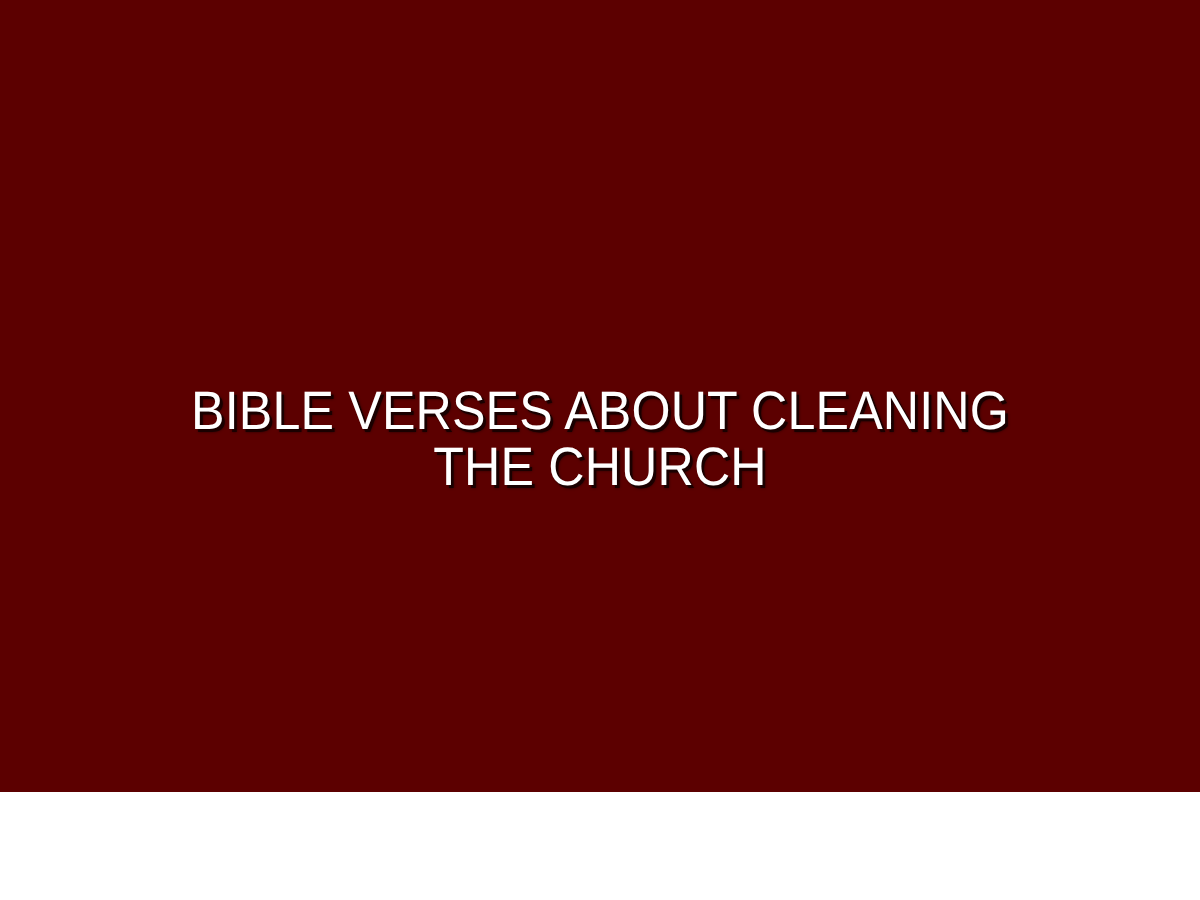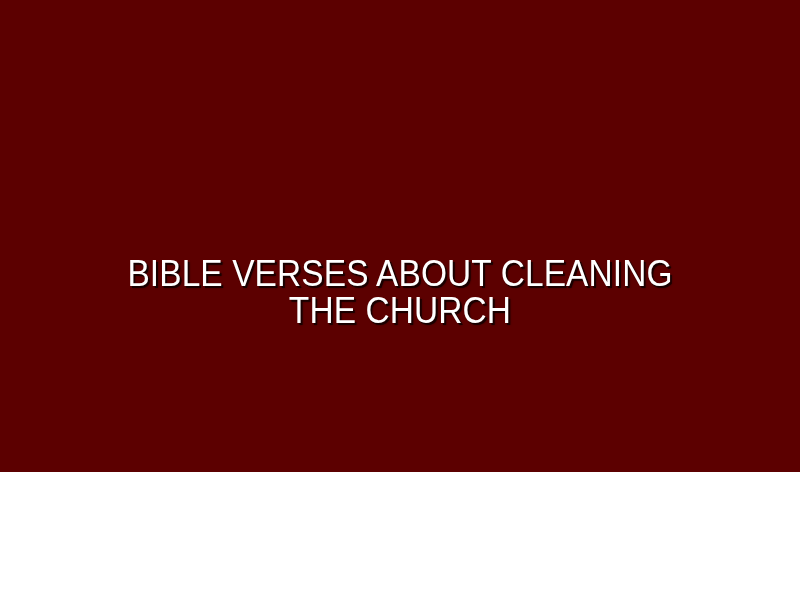--- a/index.html
+++ b/index.html
@@ -10,21 +10,21 @@
   body {
     width: 800px;
     height: 600px;
     overflow: hidden;
     font-family: "Liberation Sans", "DejaVu Sans", sans-serif;
   }
 
   #featured-card {
     position: relative;
     width: 800px;
-    height: 472px;
+    height: 528px;
     background: #5c0000;
     display: flex;
     align-items: center;
     justify-content: center;
     box-sizing: border-box;
   }
 
   
   #title-block {
     position: absolute;

